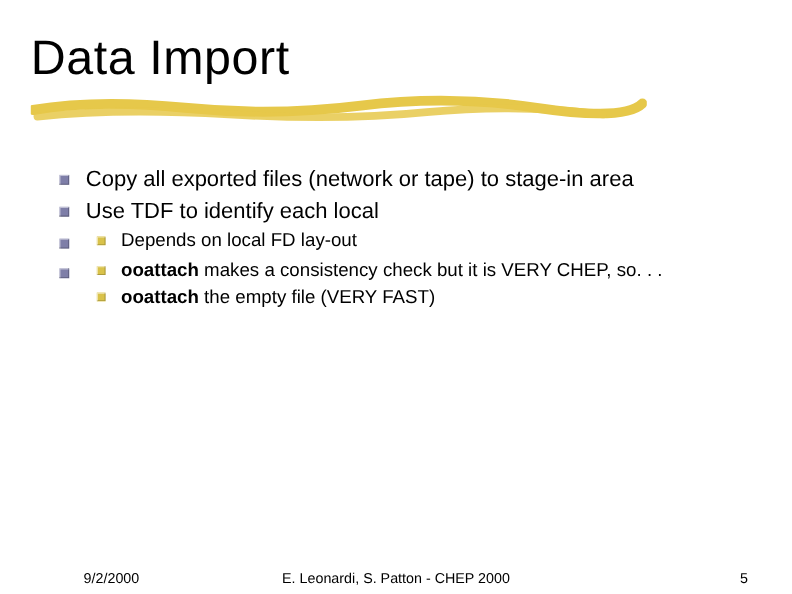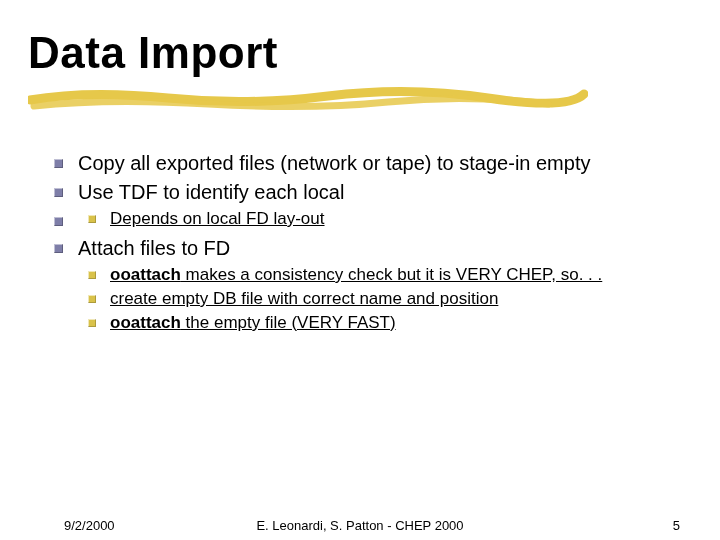--- a/index.html
+++ b/index.html
@@ -19,21 +19,21 @@
     box-sizing: border-box;
   }
   .title-wrap {
     position: absolute;
     left: 28px;
     top: 30px;
     width: 660px;
   }
   .title {
     font-family: "Arial Black", Arial, sans-serif;
-    font-weight: 700;
+    font-weight: 400;
     font-size: 44px;
     letter-spacing: 0.5px;
     margin: 0;
     line-height: 1.05;
   }
   .underline {
     margin-top: 10px;
     height: 28px;
   }
   .underline svg { display: block; }
@@ -57,21 +57,20 @@
     position: absolute;
     left: 0;
     top: 9px;
     width: 9px; height: 9px;
     background: #7e7ea8;
     box-shadow: inset -1px -1px 0 rgba(0,0,0,0.25), inset 1px 1px 0 rgba(255,255,255,0.5);
   }
   .lvl2 {
     margin-top: 2px;
     margin-bottom: 4px;
-    text-decoration: underline;
   }
   .lvl2 > li {
     position: relative;
     padding-left: 22px;
     font-size: 17px;
     margin-bottom: 1px;
     margin-left: 10px;
   }
   .lvl2 > li::before {
     content: "";
@@ -85,53 +84,51 @@
   b { font-weight: bold; }
 
   .footer {
     position: absolute;
     left: 0;
     bottom: 22px;
     width: 720px;
     font-size: 13px;
     color: #000;
   }
-  .footer .date  { position: absolute; left: 64px; }
+  .footer .date  { position: absolute; left: 76px; }
   .footer .center{ position: absolute; left: 0; width: 720px; text-align: center; }
   .footer .num   { position: absolute; right: 40px; }
 </style>
 </head>
 <body>
 
 <div class="slide">
 
   <div class="title-wrap">
     <h1 class="title">Data Import</h1>
     <div class="underline">
       <svg width="560" height="26" viewBox="0 0 560 26">
         <path d="M2 14 Q 60 4, 140 12 T 300 10 T 460 12 T 556 8" stroke="#e6c84a" stroke-width="9" fill="none" stroke-linecap="round"></path>
         <path d="M6 20 Q 80 12, 180 18 T 360 16 T 520 18" stroke="#e6c84a" stroke-width="7" fill="none" stroke-linecap="round" opacity="0.85"></path>
       </svg>
     </div>
   </div>
 
   <div class="body">
     <ul class="lvl1">
-      <li><span>Copy all exported files (network or tape) to stage-in empty</span></li>
+      <li><span>Copy all exported files (network or tape) to stage-in area</span></li>
       <li><span>Use TDF to identify each local</span></li>
       <li>
         <ul class="lvl2">
           <li><span>Depends on local FD lay-out</span></li>
         </ul>
       </li>
       <li>
-        <span>Attach files to FD</span>
         <ul class="lvl2">
           <li><b>ooattach</b><span> makes a consistency check but it is VERY CHEP, so. . .</span></li>
-          <li><span>create empty DB file with correct name and position</span></li>
           <li><b>ooattach</b><span> the empty file (VERY FAST)</span></li>
         </ul>
       </li>
     </ul>
   </div>
 
   <div class="footer">
     <span class="date">9/2/2000</span>
     <span class="center">E. Leonardi, S. Patton - CHEP 2000</span>
     <span class="num">5</span>

